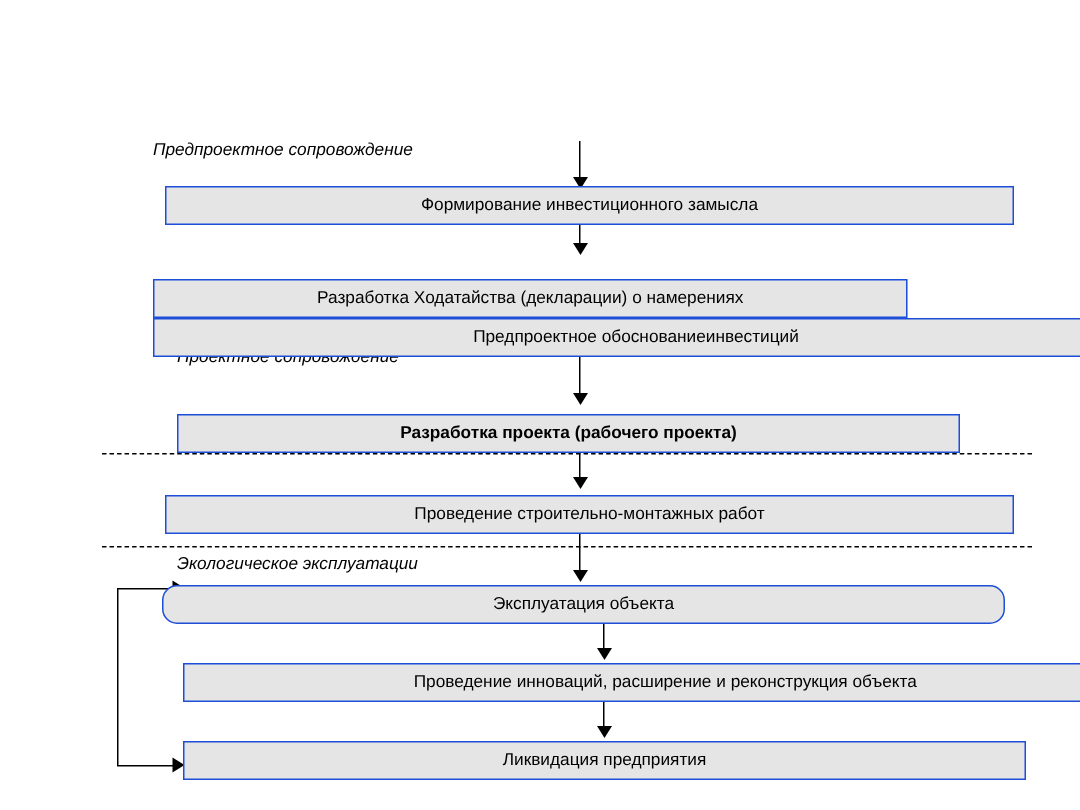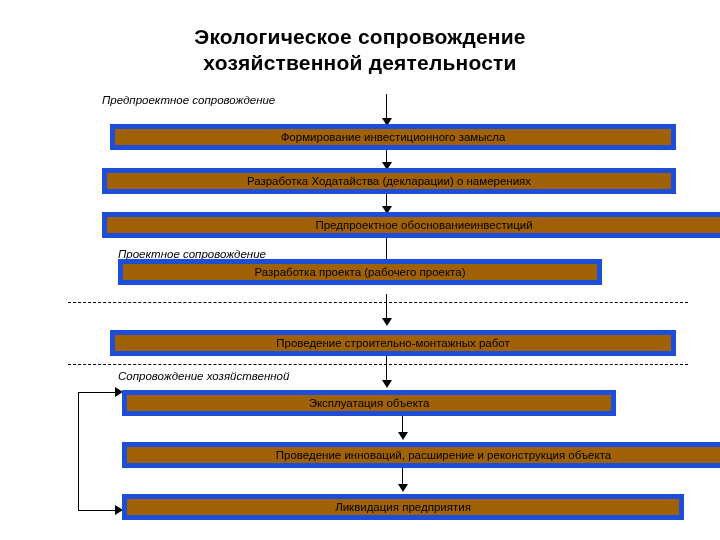--- a/index.html
+++ b/index.html
@@ -39,22 +39,22 @@
     font-family: "Liberation Sans", sans-serif;
     font-style: italic;
     font-size: 11.5px;
     color: #000000;
     white-space: nowrap;
     margin-left: 20px;
   }
   .box {
     position: absolute;
     box-sizing: border-box;
-    border: 5px solid #1d4ed8;
-    background: #a16207;
+    border: 1px solid #1d4ed8;
+    background: #e5e5e5;
     font-family: "Liberation Sans", sans-serif;
     font-size: 11.5px;
     color: #000000;
     display: flex;
     align-items: center;
     justify-content: center;
     text-align: center;
     height: 26px;
     padding: 0 6px;
     white-space: nowrap;
@@ -94,28 +94,24 @@
     border-top: 5px solid transparent;
     border-bottom: 5px solid transparent;
     border-left: 8px solid #000000;
   }
 </style>
 </head>
 <body>
 
 <div id="root">
 
-  <div class="title">
-    <span>Экологическое сопровождение</span>
-    <span class="line2">хозяйственной деятельности</span>
-  </div>
 
   <div class="stage-label" style="left:82px; top:94px;">Предпроектное сопровождение</div>
-  <div class="stage-label" style="left:98px; top:248px;font-style:italic;">Проектное сопровождение</div>
-  <div class="stage-label" style="left:98px; top:370px;">Сопровождение хозяйственной</div>
+  <div class="stage-label" style="left:98px; top:232px;font-style:italic;">Проектное сопровождение</div>
+  <div class="stage-label" style="left:98px; top:370px;">Экологическое эксплуатации</div>
 
   <div class="dashed-sep" style="left:68px; top:302px; width:620px;"></div>
   <div class="dashed-sep" style="left:68px; top:364px; width:620px;"></div>
 
   <div class="arrow-line" style="left:386px; top:94px; height:26px;"></div>
   <div class="arrow-head" style="left:382px; top:118px;"></div>
 
   <div class="arrow-line" style="left:386px; top:150px; height:16px;"></div>
   <div class="arrow-head" style="left:382px; top:162px;"></div>
 
@@ -137,21 +133,21 @@
   <div class="arrow-line" style="left:402px; top:468px; height:20px;"></div>
   <div class="arrow-head" style="left:398px; top:484px;"></div>
 
   <div class="loop-v" style="left:78px; top:392px; height:118px;"></div>
   <div class="loop-h" style="left:78px; top:392px; width:40px;"></div>
   <div class="loop-h" style="left:78px; top:510px; width:40px;"></div>
   <div class="loop-arrow-right" style="left:115px; top:387px;"></div>
   <div class="loop-arrow-right" style="left:115px; top:505px;"></div>
 
   <div class="box" style="left:110px; top:124px; width:566px;">Формирование инвестиционного замысла</div>
-  <div class="box" style="left:102px; top:168px; width:574px;text-align:right;">Разработка Ходатайства (декларации) о намерениях</div>
+  <div class="box" style="left:102px; top:186px; width:503px;text-align:right;">Разработка Ходатайства (декларации) о намерениях</div>
   <div class="box" style="left:102px; top:212px; width:644px;">Предпроектное обоснованиеинвестиций</div>
-  <div class="box" style="left:118px; top:259px; width:484px;">Разработка проекта (рабочего проекта)</div>
+  <div class="box" style="left:118px; top:276px; width:522px;font-weight:bold;">Разработка проекта (рабочего проекта)</div>
   <div class="box" style="left:110px; top:330px; width:566px;text-align:center;">Проведение строительно-монтажных работ</div>
-  <div class="box" style="left:122px; top:390px; width:494px;">Эксплуатация объекта</div>
+  <div class="box" style="left:108px; top:390px; width:562px;border-radius:10px;">Эксплуатация объекта</div>
   <div class="box" style="left:122px; top:442px; width:643px;">Проведение инноваций, расширение и реконструкция объекта</div>
   <div class="box" style="left:122px; top:494px; width:562px;">Ликвидация предприятия</div>
 
 </div>
 
 </body></html>

